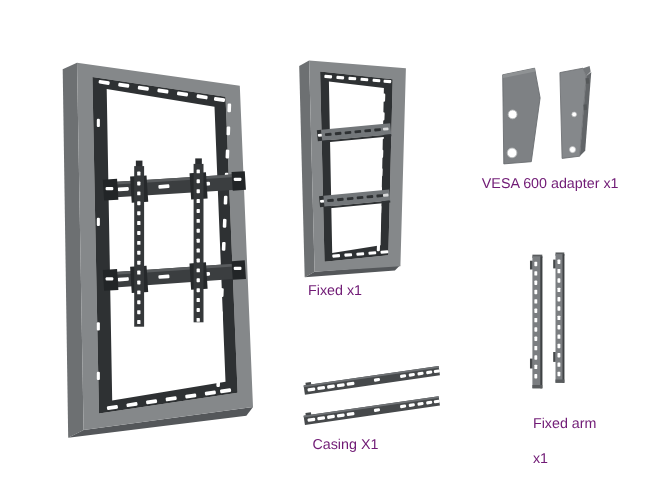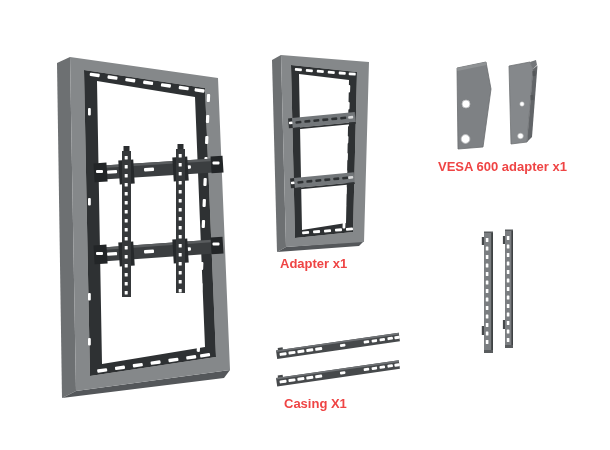--- a/index.html
+++ b/index.html
@@ -2,22 +2,22 @@
 <html><head>
 <meta charset="utf-8">
 <style>
   html,body{margin:0;padding:0;background:#ffffff;}
   .stage{
     position:relative;width:610px;height:450px;background:#ffffff;overflow:hidden;
     font-family:"Liberation Sans", sans-serif;
   }
   .scene{position:absolute;left:0;top:0;}
   .part-label{
-    position:absolute;font-weight:bold;font-size:13px;line-height:16px;
-    color:#ef4444;letter-spacing:0;white-space:pre;
+    position:absolute;font-weight:normal;font-size:13px;line-height:16px;
+    color:#701a75;letter-spacing:0;white-space:pre;
   }
   #label-casing{left:280px;top:256px;}
   #label-vesa{left:438px;top:159px;}
   #label-adapter{left:284px;top:396px;}
   #label-fixedarm{left:470px;top:361px;}
 </style>
 </head>
 <body>
 
 <div class="stage">
@@ -315,20 +315,24 @@
           <use href="#holeA" y="59.5"></use>
           <use href="#holeA" y="68"></use>
         <use href="#holeA" y="76.5"></use>
           <use href="#holeA" y="85"></use>
           <use href="#holeA" y="93.5"></use>
         <use href="#holeA" y="102"></use>
       </g>
     </g>
   </svg>
 
-  <div id="label-casing" class="part-label">Adapter x1</div>
+  <div id="label-casing" class="part-label">Fixed x1</div>
 
   <div id="label-vesa" class="part-label">VESA 600 adapter x1</div>
 
   <div id="label-adapter" class="part-label">Casing X1</div>
 
+  <div id="label-fixedarm" class="part-label">
+    <span>Fixed arm</span><br>
+    <span>x1</span>
+  </div>
 
 </div>
 
 </body></html>

